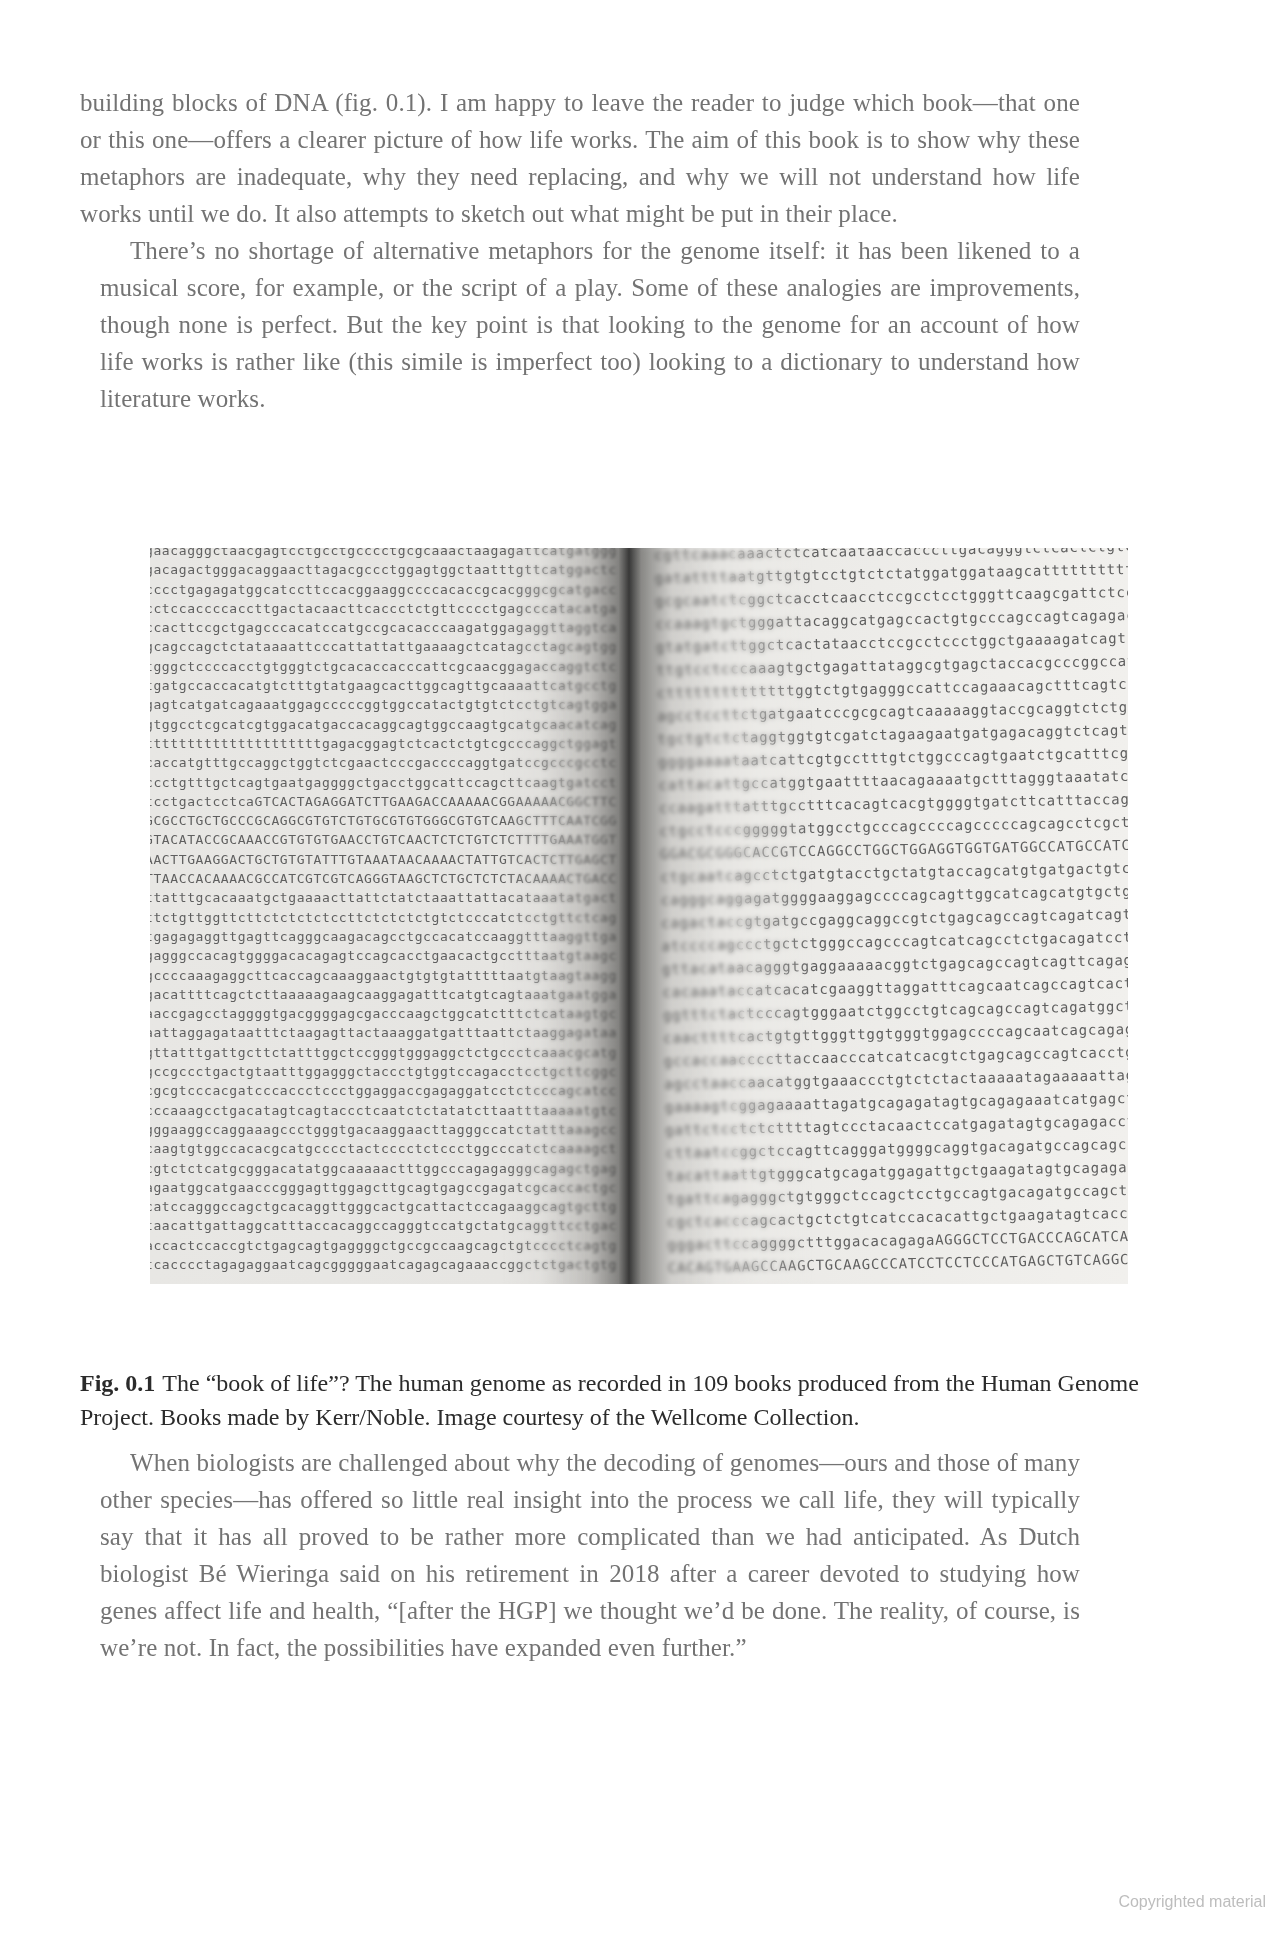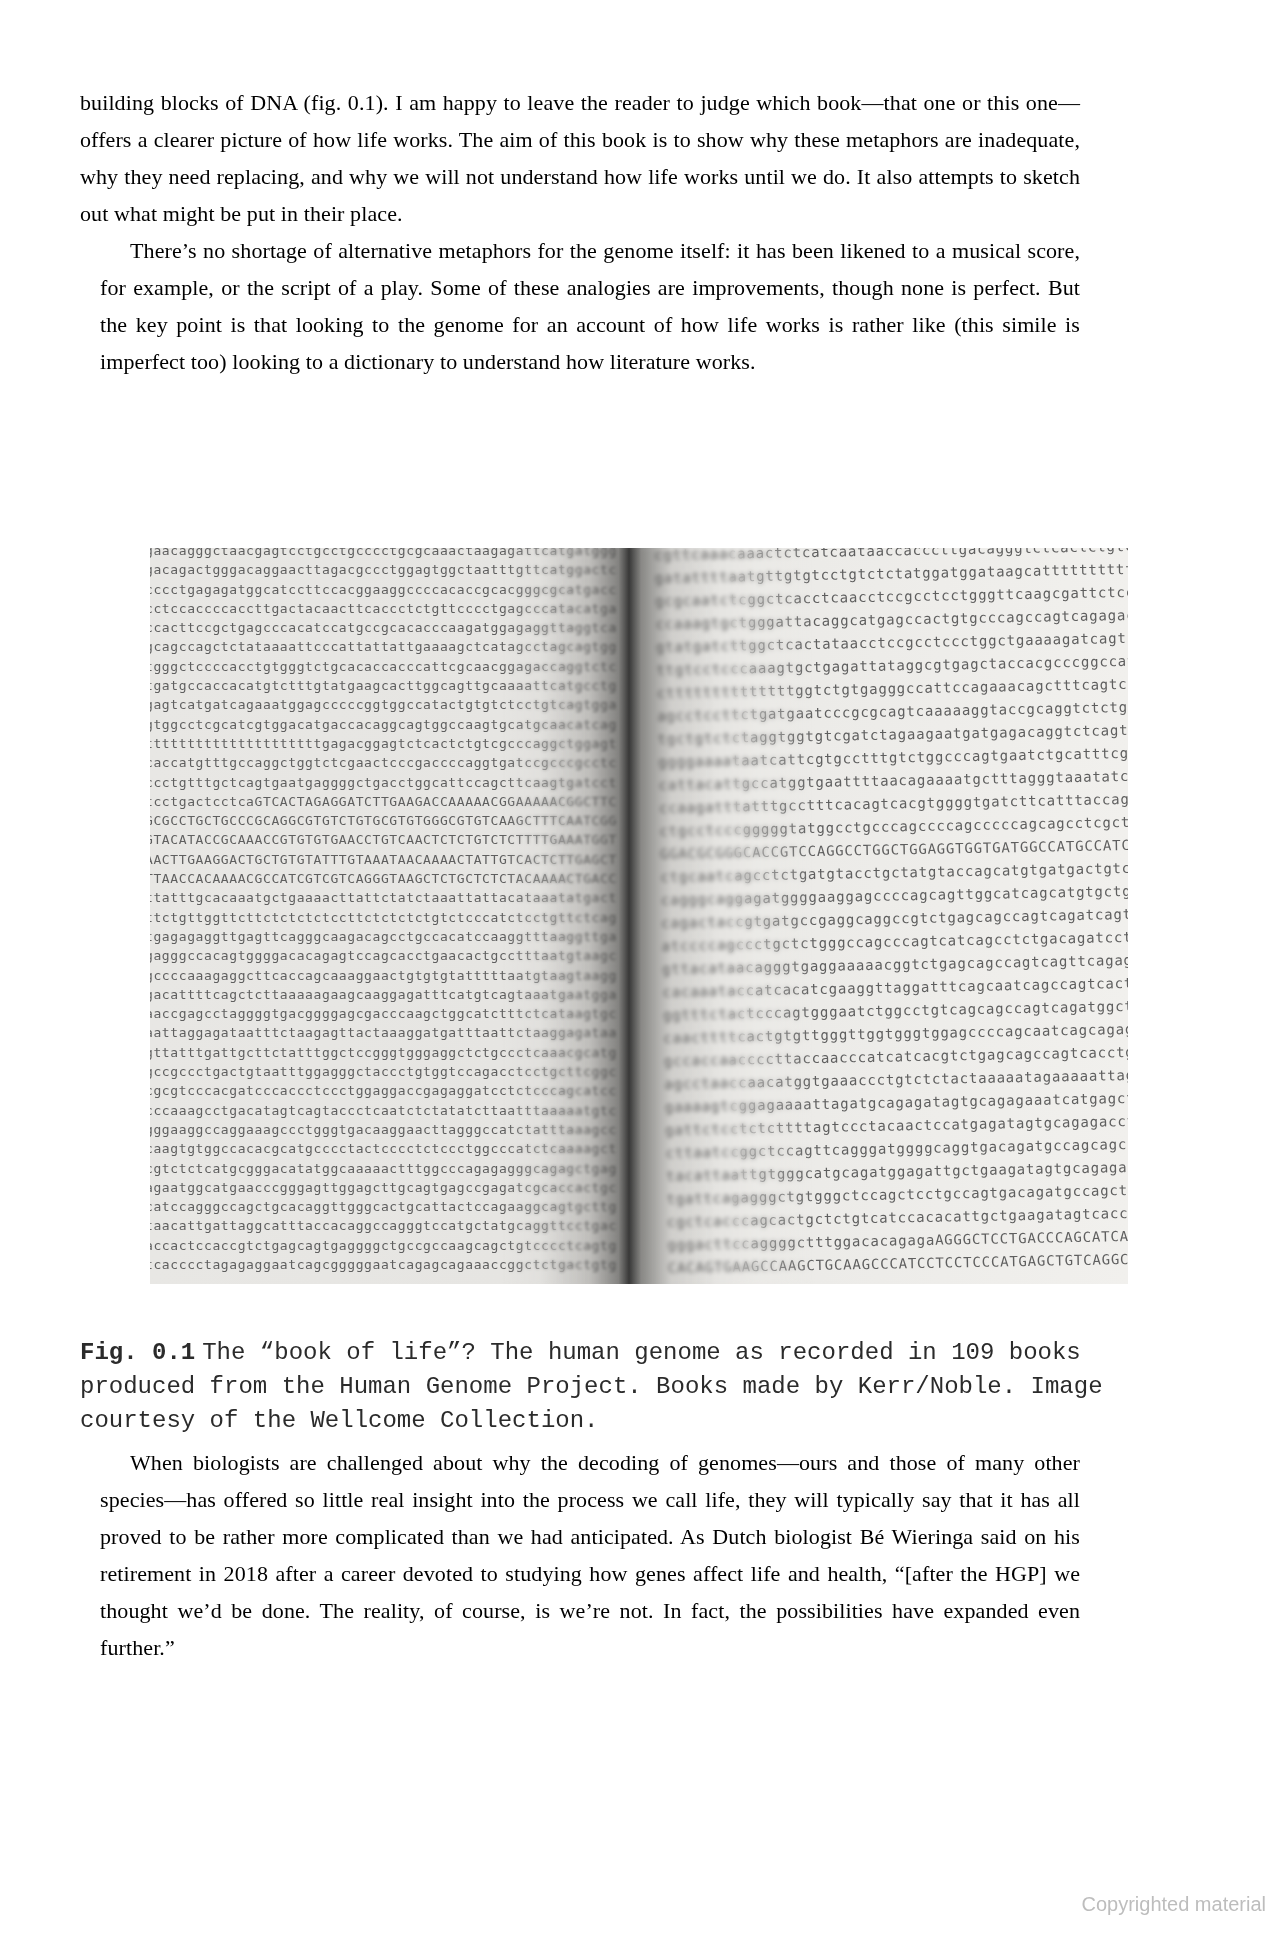--- a/index.html
+++ b/index.html
@@ -5,22 +5,22 @@
   html,body { margin:0; padding:0; background:#ffffff; }
   .page {
     position:relative; width:1280px; height:1941px; background:#ffffff;
     overflow:hidden; font-family:"Liberation Serif", serif;
   }
   
   .text-block { position:absolute; left:80px; width:1000px; }
   .text-upper { top:84px; }
   .text-lower { top:1444px; }
   .text-block p {
-    margin:0; text-align:justify; font-size:22px; line-height:37px;
-    color:#000000; letter-spacing:0.1px;
+    margin:0; text-align:justify; font-size:25px; line-height:37px;
+    color:#737373; letter-spacing:0.1px;
   }
   .text-block p.indent { text-indent:30px;margin-left:20px; }
 
   
   .figure-photo {
     position:absolute; left:150px; top:548px; width:978px; height:736px;
     overflow:hidden;
     background:
       linear-gradient(90deg, #e8e7e4 0%, #e6e5e2 36%, #dcdbd8 44%,
         #d0cfcc 48%, #deddda 53%, #ebeae7 62%, #f1f0ed 100%);
@@ -57,30 +57,30 @@
   }
   .blur-right {
     position:absolute; top:0; bottom:0; left:50%; width:18%; pointer-events:none;
     backdrop-filter:blur(2.3px); -webkit-backdrop-filter:blur(2.3px);
     mask-image:linear-gradient(90deg, #000 50%, transparent 100%);
     -webkit-mask-image:linear-gradient(90deg, #000 50%, transparent 100%);
   }
 
   
   .caption {
-    position:absolute; left:80px; top:1336px; width:1090px;
-    font-family:Liberation Mono, monospace; font-size:24px; line-height:34px;
+    position:absolute; left:80px; top:1366px; width:1090px;
+    font-family:Liberation Serif, serif; font-size:24px; line-height:34px;
     color:#2b2b2b;
   }
   .caption .cap-label { font-weight:bold; margin-right:7px; }
 
   
   .watermark {
     position:absolute; right:14px; top:1893px;
-    font-family:"Liberation Sans", sans-serif; font-size:20px;
+    font-family:"Liberation Sans", sans-serif; font-size:16px;
     color:#bdbdbd;
   }
 </style>
 </head>
 <body>
 
 <div class="page">
 
   <div class="text-block text-upper">
     <p>building blocks of DNA (fig. 0.1). I am happy to leave the reader to judge which book—that one or this one—offers a clearer picture of how life works. The aim of this book is to show why these metaphors are inadequate, why they need replacing, and why we will not understand how life works until we do. It also attempts to sketch out what might be put in their place.</p>

